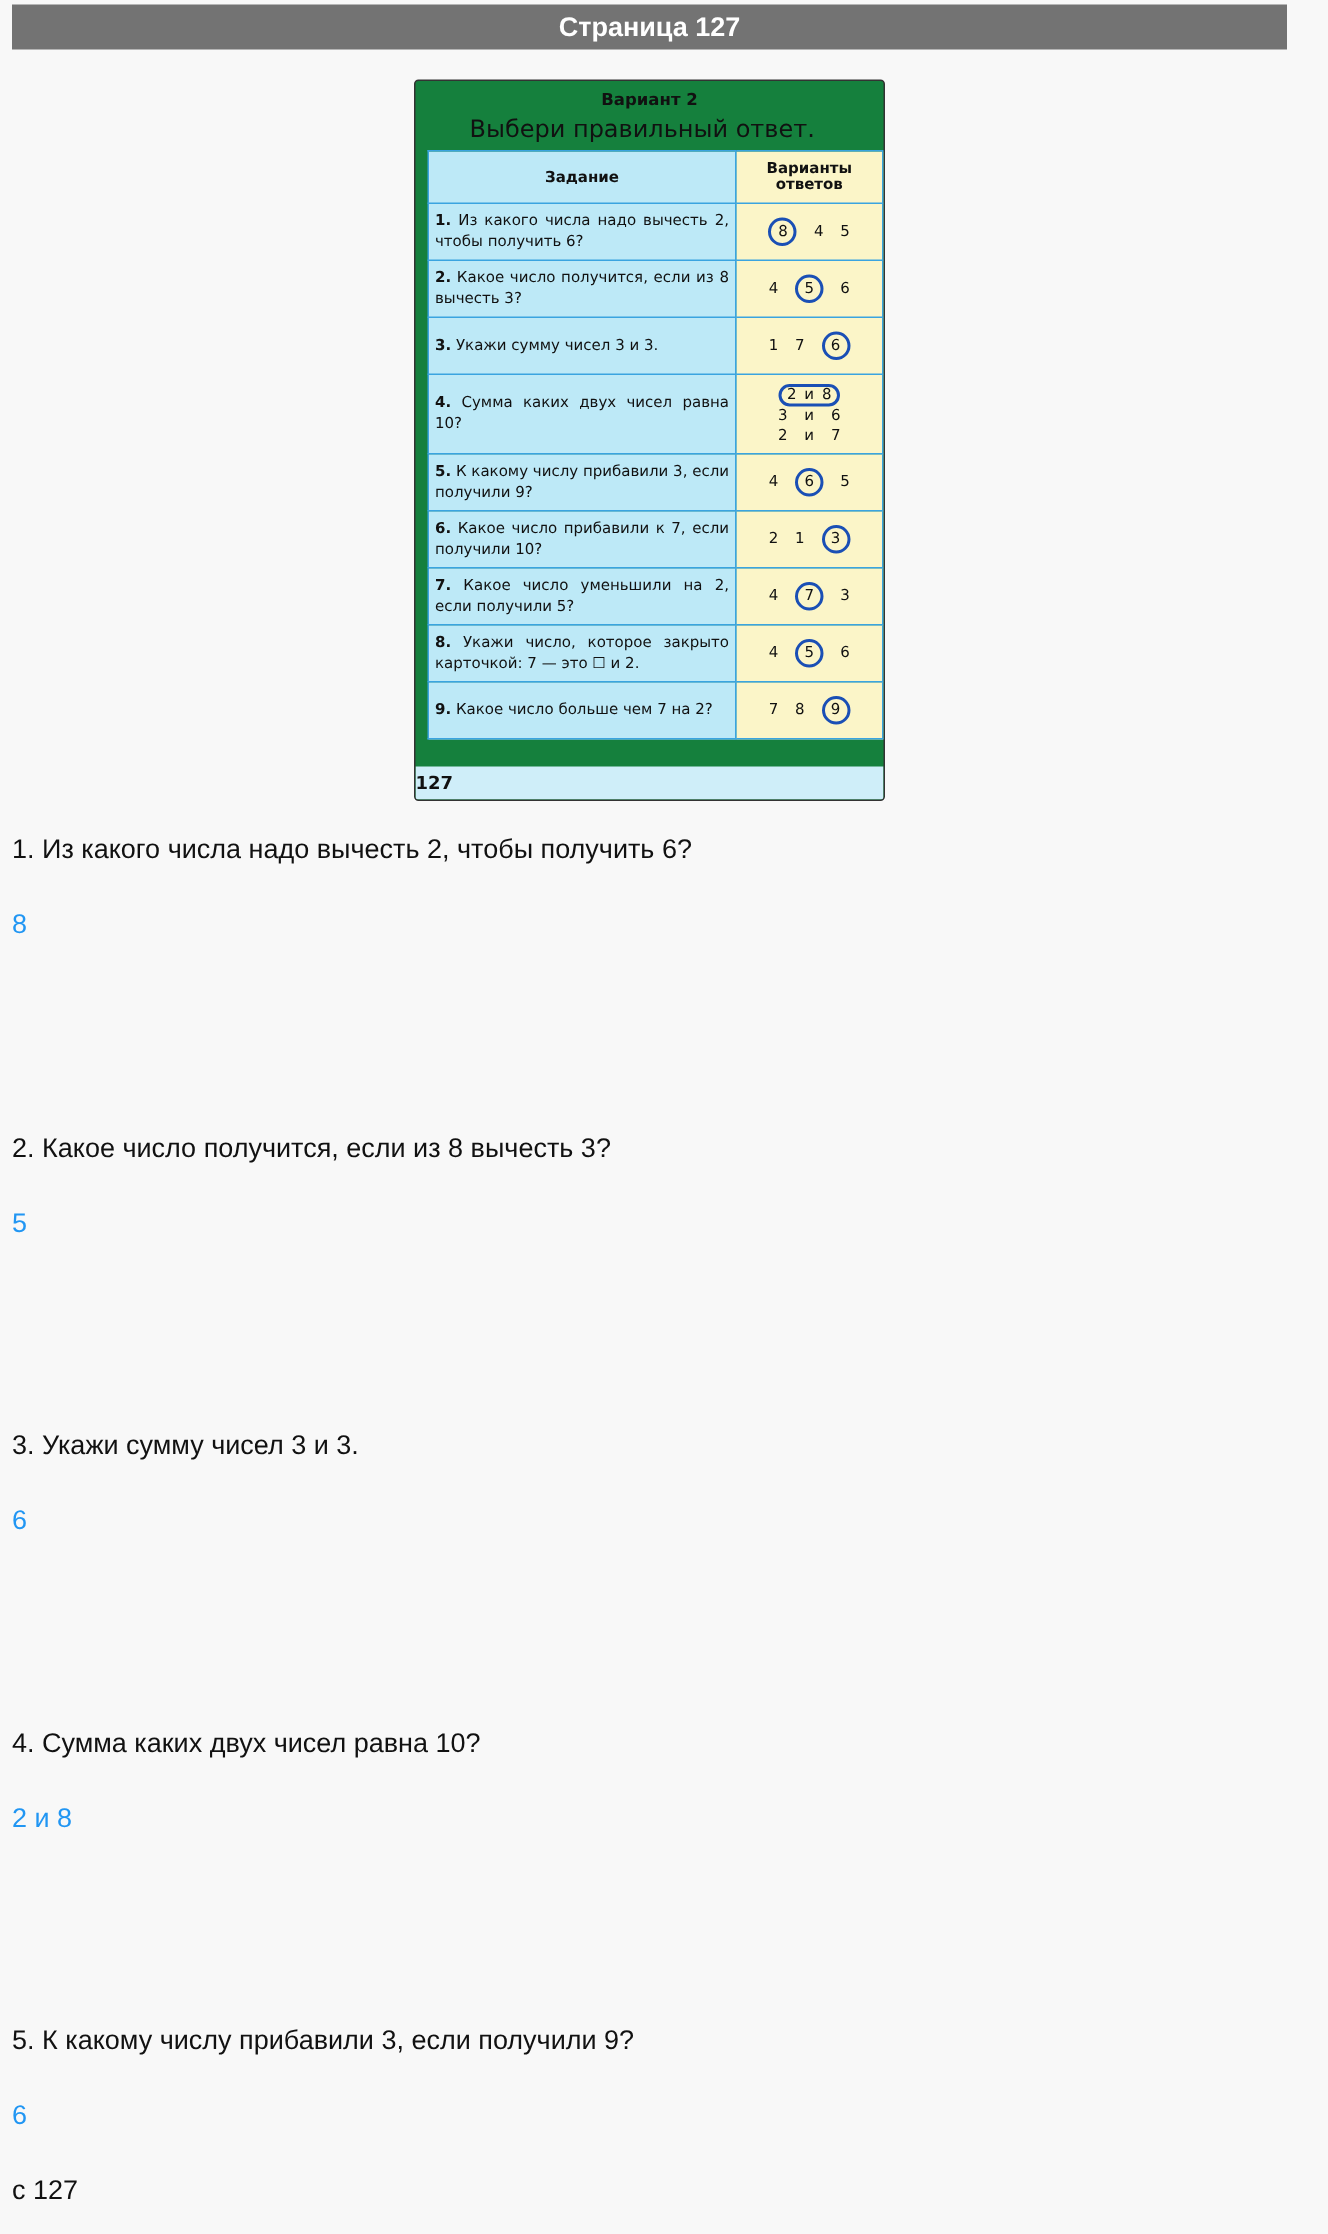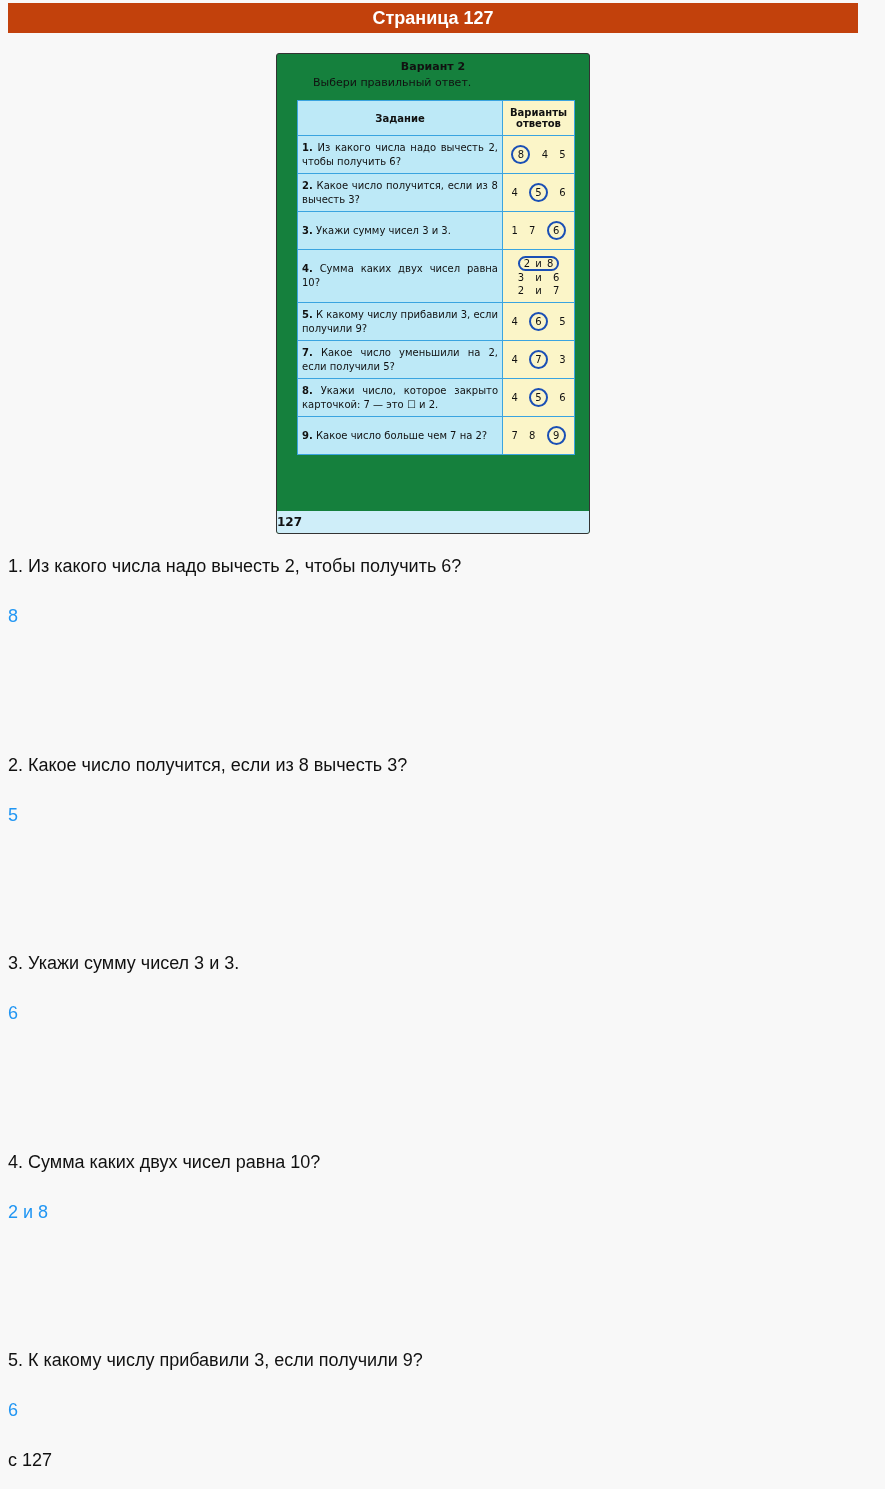--- a/index.html
+++ b/index.html
@@ -1,27 +1,27 @@
 <!DOCTYPE html>
 <html><head>
 <meta charset="utf-8">
 <style>
   html, body { margin: 0; padding: 0; background: #f8f8f8; }
   body { width: 885px; height: 1489px; position: relative; overflow: hidden;
          font-family: "Liberation Sans", sans-serif; color: #111; }
   .header { position: absolute; left: 8px; top: 3px; width: 850px; height: 30px;
-            background: #c2410c; color: #fff; font-weight: bold; font-size: 18px;
+            background: #737373; color: #fff; font-weight: bold; font-size: 18px;
             text-align: center; line-height: 30px; }
   .scan { position: absolute; left: 276px; top: 53px; width: 312px; height: 479px;
           border: 1px solid #333; border-radius: 3px; background: #15803d; overflow: hidden;
           font-family: "DejaVu Sans", sans-serif; }
   .scan .vtitle { position: absolute; top: 6px; left: 0; width: 100%; text-align: center;
                   font-size: 11px; font-weight: bold; }
-  .scan .vsub { position: absolute; top: 22px; left: 36px; font-size: 11px; }
-  .scan table { position: absolute; left: 20px; top: 46px; width: 278px; border-collapse: collapse; font-size: 10px; }
+  .scan .vsub { position: absolute; top: 22px; left: 36px; font-size: 16px; }
+  .scan table { position: absolute; left: 8px; top: 46px; width: 304px; border-collapse: collapse; font-size: 10px; }
   .scan td { border: 1px solid #3aa4e0; padding: 2px 4px; height: 33px; vertical-align: middle; }
   .scan td.q { background: #bde9f7; width: 196px; line-height: 14px; text-align: justify; }
   .scan td.a { background: #fbf5c8; text-align: center; word-spacing: 8px; margin-left: 36px; }
   .scan th { border: 1px solid #3aa4e0; font-size: 10px; padding: 2px; height: 30px; }
   .scan th.q { background: #bde9f7; }
   .scan th.a { background: #fbf5c8; text-align: center; }
   .scan tr.tall td { height: 48px; }
   .circ { display: inline-block; border: 2px solid #1a4fb5; border-radius: 50%; width: 15px; height: 15px;
           line-height: 15px; text-align: center; word-spacing: 0; }
   .oval { display: inline-block; border: 2px solid #1a4fb5; border-radius: 10px; padding: 0 4px; line-height: 11px; word-spacing: 2px; }
@@ -61,20 +61,24 @@
         </tr>
         <tr class="tall">
           <td class="q"><b>4.</b> <span>Сумма каких двух чисел равна 10?</span></td>
           <td class="a a4"><span class="oval">2 и 8</span><br><span>3 и 6</span><br><span>2 и 7</span></td>
         </tr>
         <tr>
           <td class="q"><b>5.</b> <span>К какому числу прибавили 3, если получили 9?</span></td>
           <td class="a"><span>4</span> <span class="circ">6</span> <span>5</span> </td>
         </tr>
         <tr>
+          <td class="q"><b>6.</b> <span>Какое число прибавили к 7, если получили 10?</span></td>
+          <td class="a"><span>2</span> <span>1</span> <span class="circ">3</span> </td>
+        </tr>
+        <tr>
           <td class="q"><b>7.</b> <span>Какое число уменьшили на 2, если получили 5?</span></td>
           <td class="a"><span>4</span> <span class="circ">7</span> <span>3</span> </td>
         </tr>
         <tr>
           <td class="q"><b>8.</b> <span>Укажи число, которое закрыто карточкой: 7 — это ☐ и 2.</span></td>
           <td class="a"><span>4</span> <span class="circ">5</span> <span>6</span> </td>
         </tr>
         <tr>
           <td class="q"><b>9.</b> <span>Какое число больше чем 7 на 2?</span></td>
           <td class="a"><span>7</span> <span>8</span> <span class="circ">9</span> </td>

